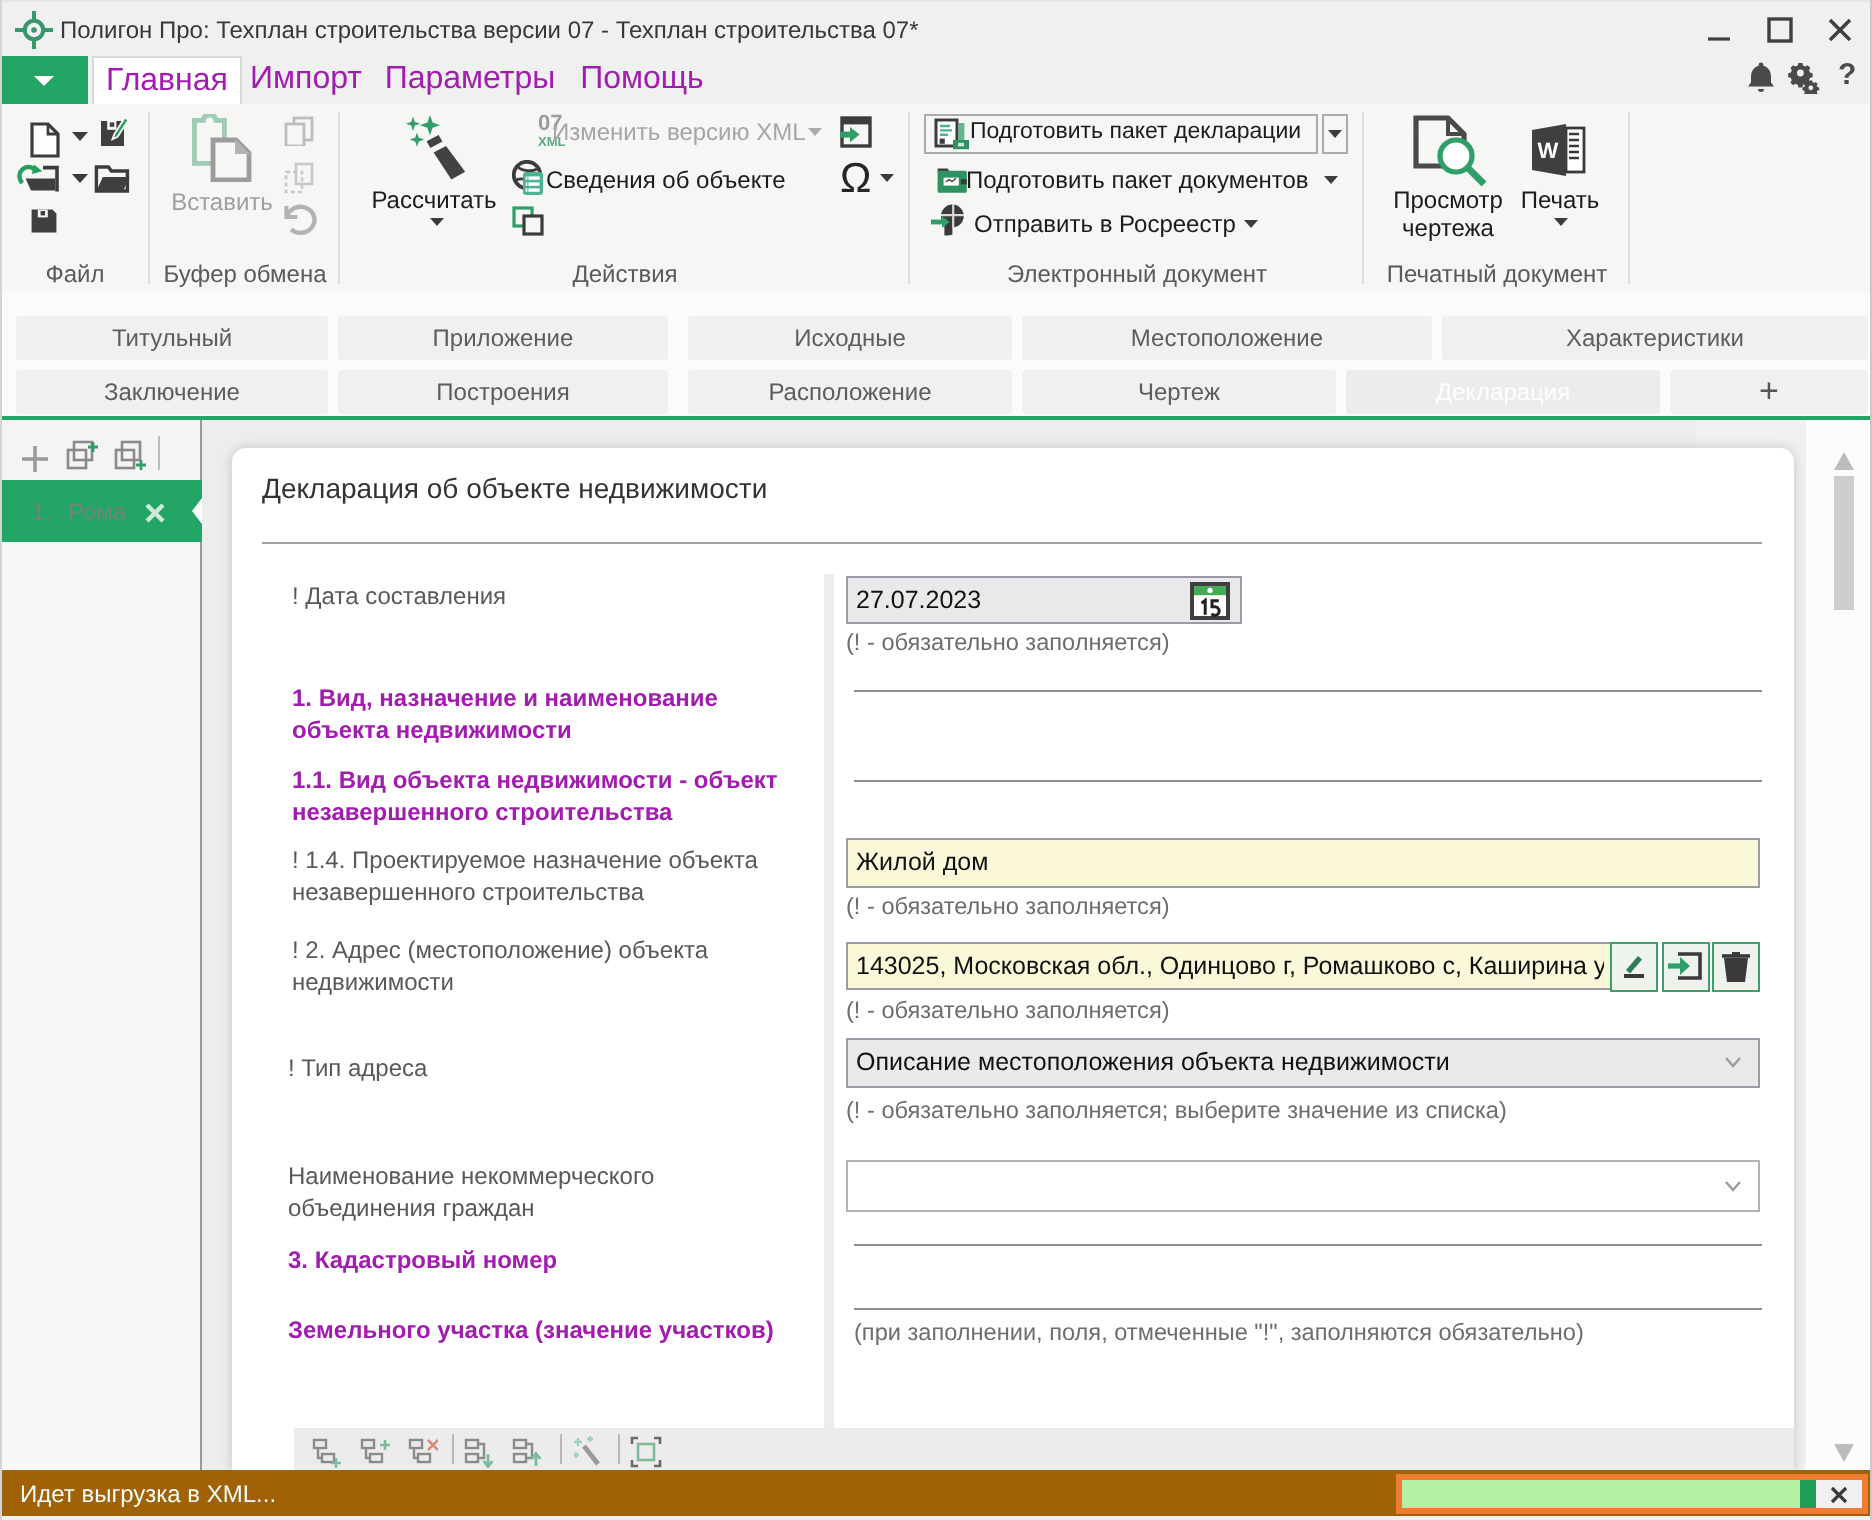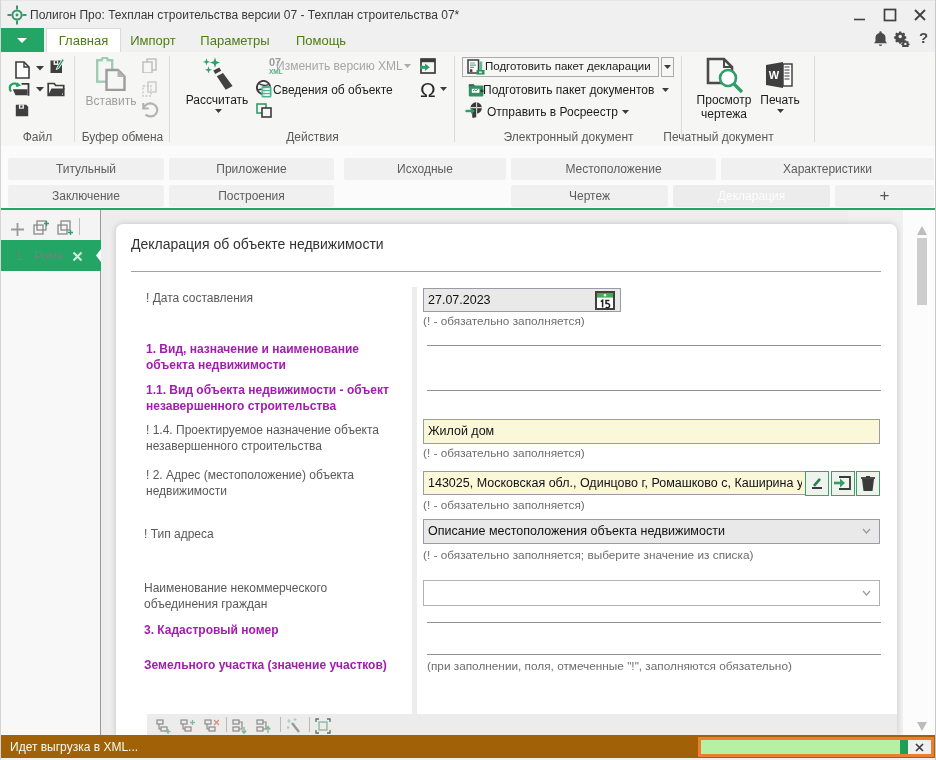--- a/index.html
+++ b/index.html
@@ -6,21 +6,21 @@
   body{width:936px;height:760px;overflow:hidden;font-family:"Liberation Sans",sans-serif;background:#fff;}
   #win{position:absolute;top:0;left:0;width:936px;height:760px;background:#f0f0f0;}
   .abs{position:absolute;}
   svg{display:block;}
   
   #titlebar{position:absolute;top:0;left:0;width:936px;height:28px;background:#f0f0f0;border-top:1px solid #e5e5e5;}
   #title-text{position:absolute;left:30px;top:7px;font-size:12px;color:#383838;}
   
   #menurow{position:absolute;top:28px;left:0;width:936px;height:24px;background:#f0f0f0;}
   #greenbtn{position:absolute;left:0;top:0;width:44px;height:24px;background:#22a565;}
-  .mtab{position:absolute;top:0;height:24px;font-size:13px;color:#4d7c0f;display:flex;align-items:center;justify-content:center;}
+  .mtab{position:absolute;top:0;height:24px;font-size:16px;color:#a21caf;display:flex;align-items:center;justify-content:center;}
   .mtab.active{background:#ffffff;border:1px solid #d9d9d9;border-bottom:none;box-sizing:border-box;}
   
   #ribbon{position:absolute;top:52px;left:0;width:936px;height:94px;background:#f6f6f5;border-bottom:1px solid #d9d9d9;box-sizing:content-box;}
   .rsep{position:absolute;top:4px;width:1px;height:86px;background:#dcdcdc;}
   .rlabel{position:absolute;top:78px;font-size:12px;color:#5a5a5a;text-align:center;}
   .rtext{font-size:12px;color:#1c1c1c;}
   .gray{color:#a6a6a6;}
   
   #pagetabs{position:absolute;top:146px;left:0;width:936px;height:64px;background:#fbfbfb;}
   .ptab{position:absolute;height:22px;background:#f0f0f0;border-radius:2px;font-size:12px;color:#5d5d5d;display:flex;align-items:center;justify-content:center;}
@@ -97,21 +97,21 @@
 <div id="ribbon">
   <div class="rsep" style="left:74px"></div>
   <div class="rsep" style="left:169px"></div>
   <div class="rsep" style="left:454px"></div>
   <div class="rsep" style="left:681px"></div>
   <div class="rsep" style="left:814px"></div>
   <div class="rlabel" style="left:0;width:75px">Файл</div>
   <div class="rlabel" style="left:75px;width:95px">Буфер обмена</div>
   <div class="rlabel" style="left:170px;width:285px">Действия</div>
   <div class="rlabel" style="left:455px;width:227px">Электронный документ</div>
-  <div class="rlabel" style="left:652px;width:133px">Печатный документ</div>
+  <div class="rlabel" style="left:682px;width:133px">Печатный документ</div>
 
   <svg class="abs" style="left:15px;top:9px" width="15" height="18" viewBox="0 0 15 18">
     <path d="M1 1h8l5 5v11H1z" fill="#fdfdfd" stroke="#3c3c3c" stroke-width="1.6"></path>
     <path d="M9 1v5h5" fill="none" stroke="#3c3c3c" stroke-width="1.4"></path>
   </svg>
   <svg class="abs" style="left:36px;top:14px" width="8" height="5" viewBox="0 0 8 5">
         <path d="M0 0l4 4.5L8 0z" fill="#3c3c3c"></path>
       </svg>
   <svg class="abs" style="left:49px;top:6px" width="16" height="16" viewBox="0 0 16 16">
     <path d="M1.5 2.5h11.5v12.5H1.5z" fill="#3f3f3f"></path>
@@ -259,20 +259,21 @@
       </svg>
 </div>
 <div id="pagetabs">
   <div class="ptab" style="left:8px;top:12px;width:156px;">Титульный</div>
   <div class="ptab" style="left:344px;top:12px;width:162px;">Исходные</div>
   <div class="ptab" style="left:169px;top:12px;width:165px;">Приложение</div>
   <div class="ptab" style="left:511px;top:12px;width:205px;">Местоположение</div>
   <div class="ptab" style="left:721px;top:12px;width:213px;text-align:right;">Характеристики</div>
   <div class="ptab" style="left:8px;top:39px;width:156px;">Заключение</div>
   <div class="ptab" style="left:169px;top:39px;width:165px;">Построения</div>
+  <div class="ptab" style="left:344px;top:39px;width:162px;">Расположение</div>
   <div class="ptab" style="left:511px;top:39px;width:157px;">Чертеж</div>
   <div class="ptab" style="left:673px;top:39px;width:157px;background:#ececec;color:#fdfdfd;">Декларация</div>
   <div class="ptab" style="left:835px;top:39px;width:99px;color:#555;font-size:17px;font-weight:normal;">+</div>
 </div>
 <div id="greenline"></div>
 <div id="main">
   <div id="scrollzone">
     <svg class="abs" style="left:14px;top:16px" width="10" height="9" viewBox="0 0 10 9">
           <path d="M5 0l5 9H0z" fill="#bcbcbc"></path>
         </svg>

